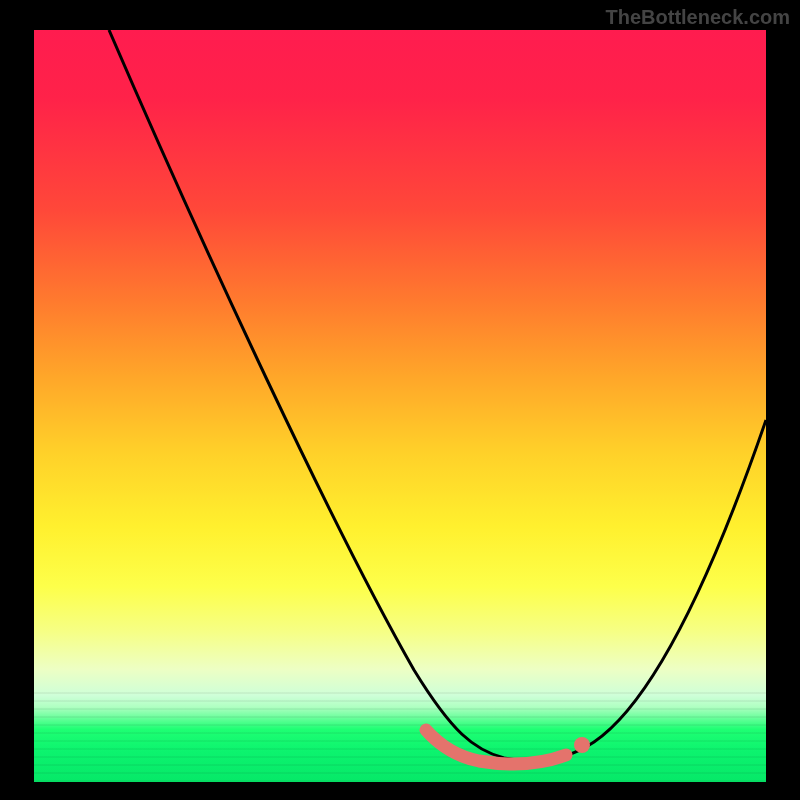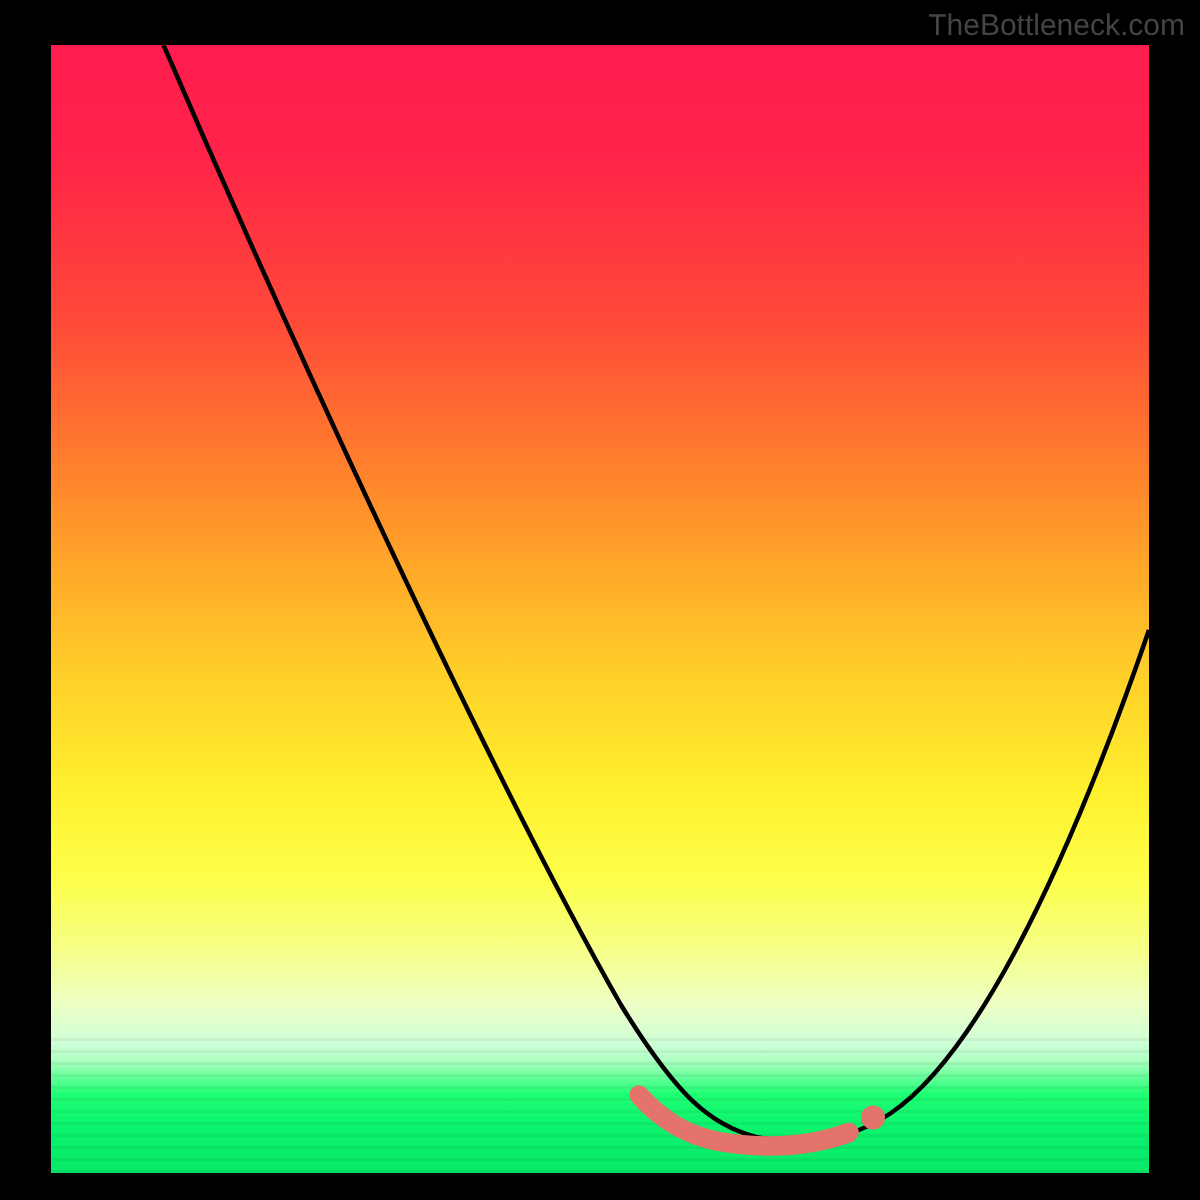--- a/index.html
+++ b/index.html
@@ -1,17 +1,17 @@
 <!DOCTYPE html>
 <html><head>
 <meta charset="utf-8">
 <style>
   body{margin:0;background:#000;width:800px;height:800px;font-family:Arial,sans-serif;overflow:hidden}
   .stage{position:relative;width:800px;height:800px}
-  .attribution{position:absolute;top:6px;right:10px;color:#444;font-weight:400;font-size:20px}
+  .attribution{position:absolute;top:6px;right:10px;color:#444;font-weight:700;font-size:20px}
   .plot{position:absolute;left:34px;top:30px;width:732px;height:752px;overflow:hidden}
   .grad{width:100%;height:100%;
     background:linear-gradient(to bottom,
       #ff1c4f 0%,#ff2249 9%,#ff4839 24%,#ff7a2e 36%,#ffa629 46%,
       #ffd029 56%,#fff02e 66%,#fdff4a 74%,#f6ff85 80%,#edffc4 85%,
       #ceffd8 88.5%,#b0ffc2 90%,#1eff73 93%,#0cf36e 96%,#06e868 100%)}
   .bottom-bands{position:absolute;left:0;right:0;bottom:0;height:90px;opacity:.18;
     background:repeating-linear-gradient(to bottom,rgba(0,0,0,.28) 0 2px,rgba(0,0,0,0) 2px 8px)}
   svg.curve{position:absolute;left:34px;top:30px;width:732px;height:752px}
 </style>

